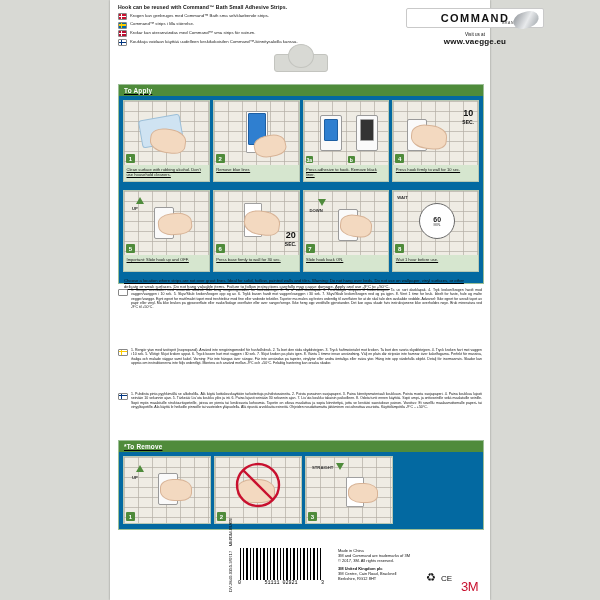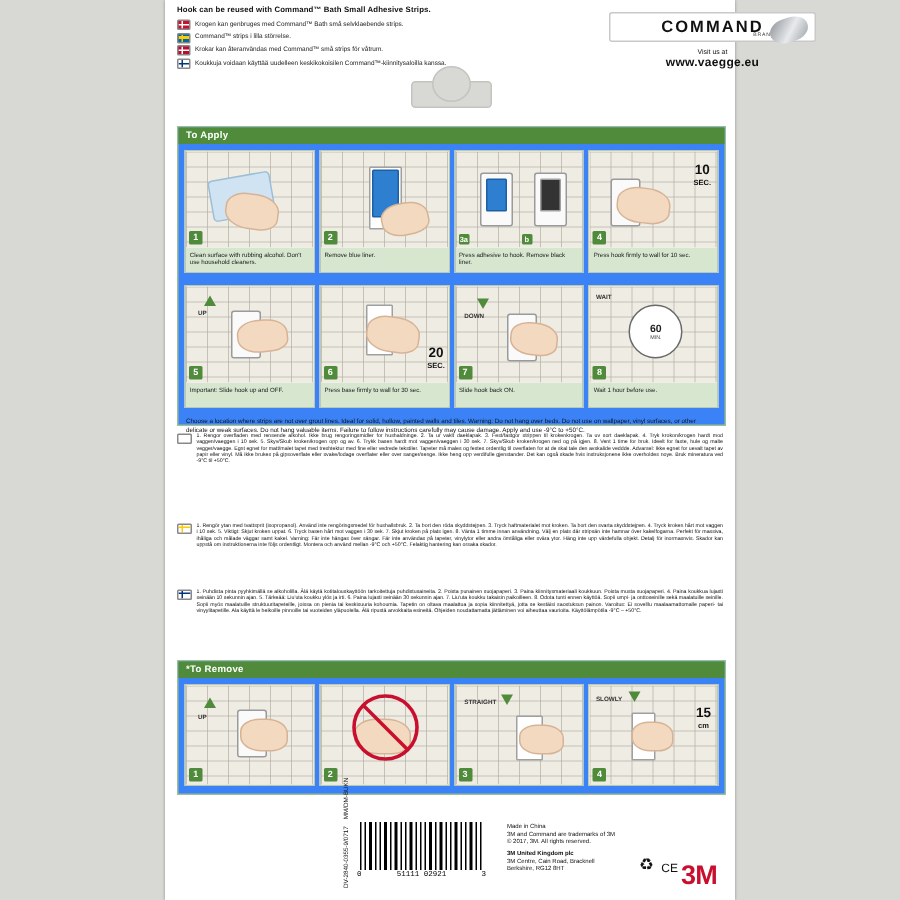--- a/index.html
+++ b/index.html
@@ -79,21 +79,21 @@
     position:absolute;right:4px;top:3px;width:26px;height:16px;
     border-radius:50%/60%;
     background:linear-gradient(135deg,#8a8f94,#e8eaec 55%,#9aa0a5);
     transform:rotate(-18deg);
   }
   .visit{font-size:4.6px;color:#111;margin-top:4px;}
   .url{font-size:8px;font-weight:bold;color:#111;letter-spacing:.2px;}
   
   .panel{
     position:absolute;left:8px;width:364px;
-    background:#3b82f6;border:1px solid #9cbf96;
+    background:#0369a1;border:1px solid #9cbf96;text-decoration:underline;
   }
   .panel-head{
     background:#4f8b3b;color:#fff;font-size:6.4px;font-weight:bold;
     padding:2.2px 5px;letter-spacing:.2px;
   }
   #apply-panel{top:84px;height:198px;}
   .grid{
     display:flex;gap:3px;padding:4px;
   }
   .cell{
@@ -175,21 +175,21 @@
     position:absolute;left:118px;top:548px;width:40px;height:44px;
     font-size:4.2px;color:#111;
     transform-origin:left top;transform:rotate(-90deg) translate(-44px,0);
     white-space:nowrap;
   }
   .footer-txt{
     position:absolute;left:228px;top:548px;width:92px;font-size:4px;line-height:5px;color:#111;
   }
   .footer-txt b{font-weight:bold;}
   .mmm{
-    position:absolute;right:12px;bottom:6px;font-size:18px;font-weight:bold;color:#c8102e;
+    position:absolute;right:12px;bottom:6px;font-size:13px;font-weight:normal;color:#c8102e;
     letter-spacing:-.5px;
   }
   .recycle{
     position:absolute;right:52px;bottom:16px;width:14px;height:14px;
     font-size:11px;color:#111;line-height:14px;text-align:center;
   }
   .ceemark{
     position:absolute;right:38px;bottom:17px;font-size:8px;color:#111;
   }
 </style>
@@ -410,35 +410,20 @@
           <div class="tile-bg"></div>
             <div class="tilelines"></div>
           <span class="lbl" style="left:6px;top:8px;">STRAIGHT</span>
           <div class="arrow-down" style="left:30px;top:6px;"></div>
           <div class="stripw" style="left:40px;top:20px;width:16px;height:28px;"></div>
           <div class="hand" style="left:42px;top:26px;width:28px;height:18px;"></div>
           <div class="numbadge">3</div>
         </div>
       </div>
 
-      <div class="cell" style="width:86px;height:66px;">
-        <div class="art">
-          <div class="tile-bg"></div>
-            <div class="tilelines"></div>
-          <span class="lbl" style="left:4px;top:6px;">SLOWLY</span>
-          <div class="arrow-down" style="left:26px;top:4px;"></div>
-          <div class="bigtime" style="right:4px;top:14px;">
-            <span style="font-size:9px;">15</span>
-            <span>cm</span>
-          </div>
-          <div class="stripw" style="left:28px;top:18px;width:14px;height:30px;"></div>
-          <div class="hand" style="left:28px;top:24px;width:26px;height:18px;"></div>
-          <div class="numbadge">4</div>
-        </div>
-      </div>
     </div>
   </div>
 
   <div class="sidecode">
     <span>DV-2840-0355-9/0717</span>
     &nbsp;&nbsp;
     <span>MM/DM-BUKN</span>
   </div>
 
   <div class="barcode">

